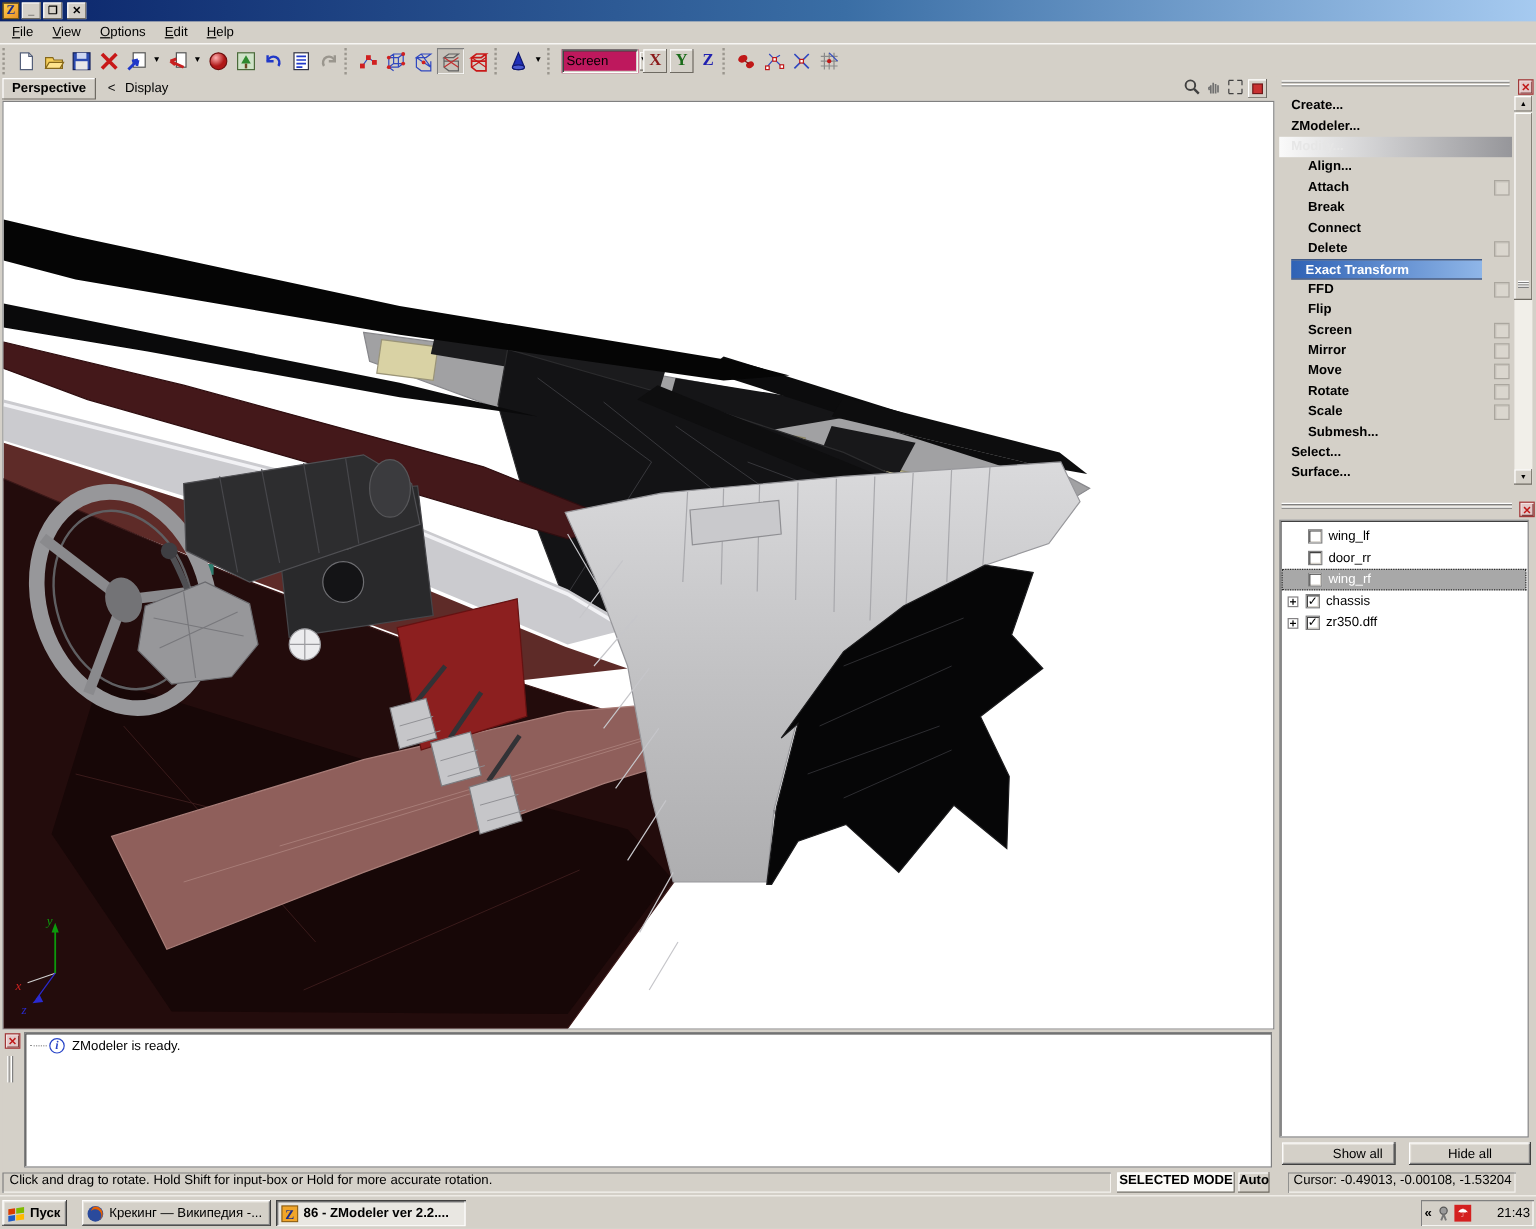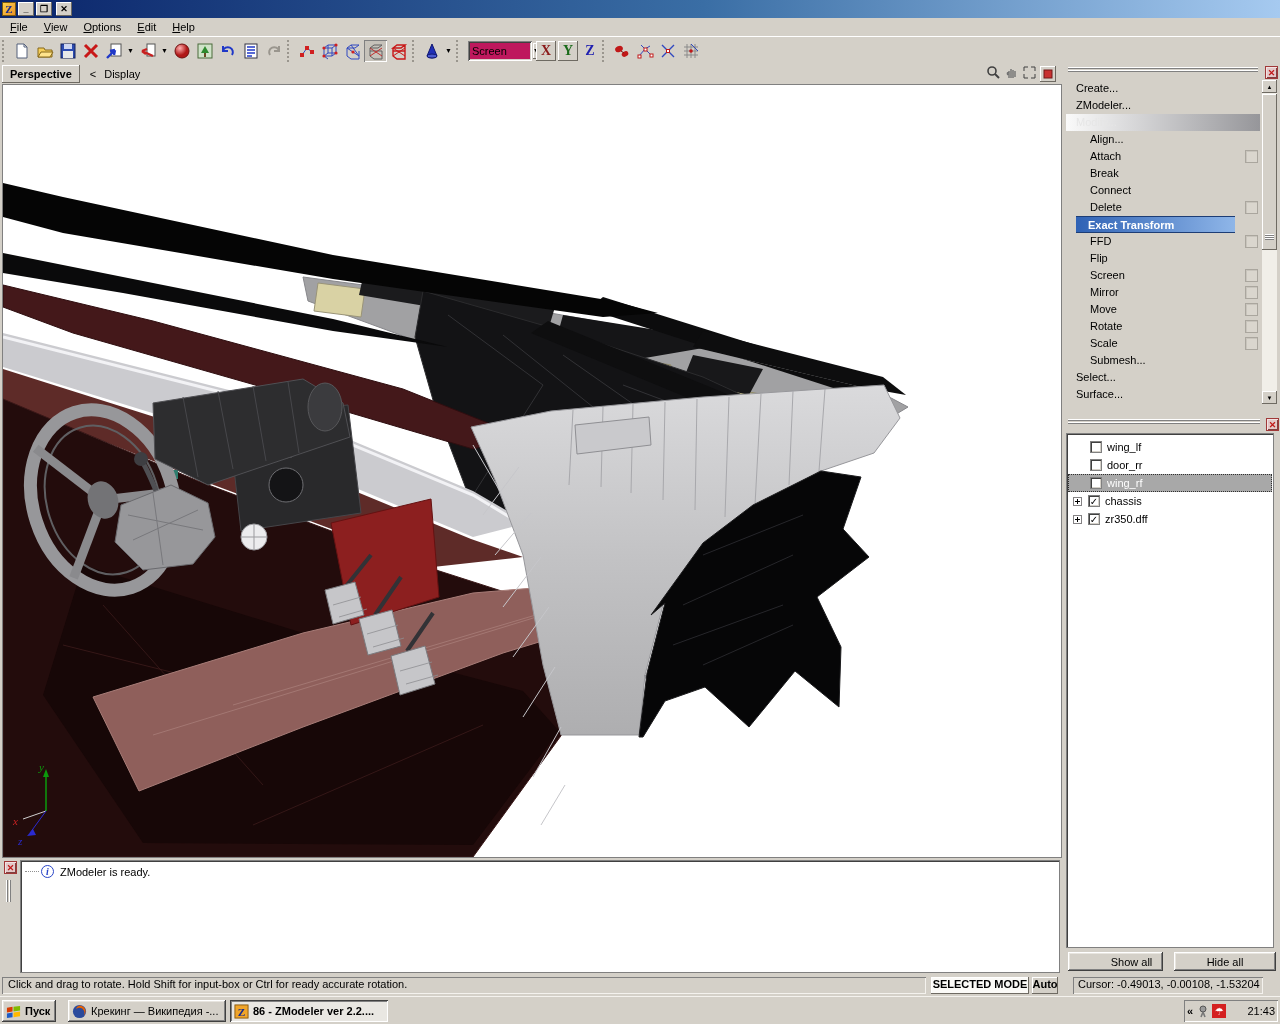--- a/index.html
+++ b/index.html
@@ -70,21 +70,21 @@
   
   #rightpanel { left:1064px; top:64px; width:216px; height:911px; background:#d4d0c8; }
   .hgrip { position:absolute; height:7px; }
   .hgrip::before, .hgrip::after { content:""; display:block; height:1px; margin-bottom:2px;
     background:#fff; box-shadow:0 1px 0 #808080; }
   .xbtn { position:absolute; width:13px; height:13px; background:#e3c8c8;
     border:1px solid #a03838; color:#c01818; font-weight:bold; font-size:9px;
     display:flex; align-items:center; justify-content:center;
     box-shadow: inset 1px 1px 0 #f4e2e2, inset -1px -1px 0 #804040; }
 
-  .cmdrow { position:absolute; left:2px; width:194px; height:17px; line-height:17px; }
+  .cmdrow { position:absolute; left:2px; width:194px; height:17px; line-height:17px;font-weight:bold; }
   .cmdrow .lbl { display:block; }
   .ind0 .lbl { padding-left:10px; }
   .ind1 .lbl { padding-left:24px; }
   .cmd-cb { position:absolute; right:2px; top:2px; width:13px; height:13px;
     border:1px solid #aaa69e; background:#dad6ce;
     box-shadow: inset 1px 1px 0 #c8c4bc; }
   .cmdrow.hdr-active { background:linear-gradient(90deg,#fafafa,#96969a); color:#e6e6e6; }
   .cmdrow.selected { left:12px; width:159px;
     background:linear-gradient(90deg,#2f62b5,#8fb6e8); color:#fff; font-weight:bold;
     border-top:1px solid #1d3d75; border-bottom:1px solid #1d3d75; }
@@ -614,21 +614,21 @@
   <div id="msg-white">
     <div id="msg-row">
       <span class="branch"></span>
       <span class="info-ic">i</span>
       <span>ZModeler is ready.</span>
     </div>
   </div>
 </div>
 
 <div id="statusbar" class="abs">
-  <div class="seg sunken-thin" style="left:2px; width:924px; padding-left:6px;">Click and drag to rotate. Hold Shift for input-box or Ctrl for ready accurate rotation.</div>
+  <div class="seg sunken-thin" style="left:2px; width:924px; padding-left:6px;">Click and drag to rotate. Hold Shift for input-box or Hold for more accurate rotation.</div>
   <div class="seg raised-thin" style="left:931px; width:98px; background:#fbfaf7; font-weight:bold; text-align:center;">SELECTED MODE</div>
   <div class="seg raised-thin" style="left:1032px; width:26px; font-weight:bold; text-align:center;">Auto</div>
   <div class="seg sunken-thin" style="left:1073px; width:190px; padding-left:5px;">Cursor: -0.49013, -0.00108, -1.53204</div>
 
 </div>
 
 <div id="taskbar" class="abs">
   <div class="taskbtn raised" style="left:2px; width:54px; font-weight:bold;">
     <svg class="ticon" viewBox="0 0 16 16">
       <polygon points="1,4 7,3 7,8 1,9" fill="#d83b01"></polygon>

